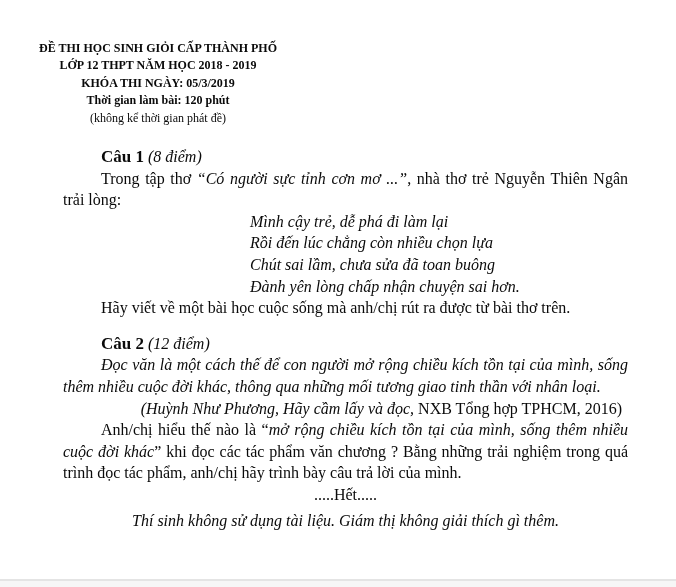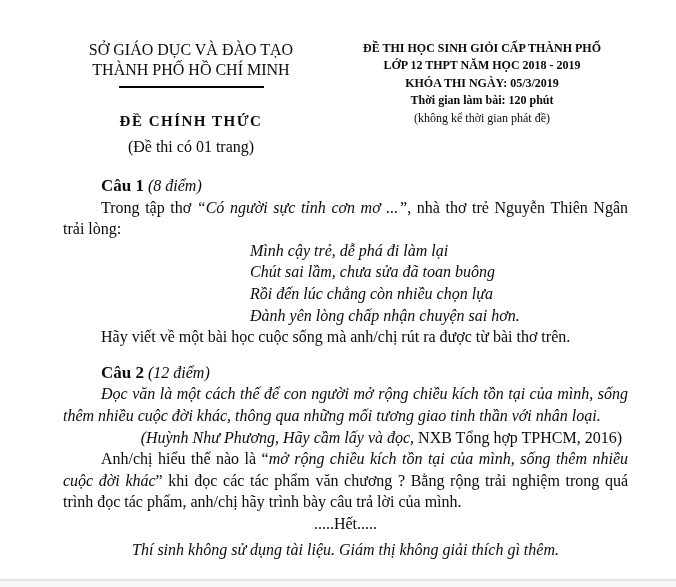--- a/index.html
+++ b/index.html
@@ -109,58 +109,51 @@
     background: #f6f6f6;
     border-top: 2px solid #e4e4e4;
   }
 </style>
 </head>
 <body>
 
 <div class="page">
 
   <div class="doc-header">
-    <div class="header-left">
-      <div class="org-line">SỞ GIÁO DỤC VÀ ĐÀO TẠO</div>
-      <div class="org-line">THÀNH PHỐ HỒ CHÍ MINH</div>
-      <div class="header-rule"></div>
-      <div class="exam-type">ĐỀ CHÍNH THỨC</div>
-      <div class="page-note">(Đề thi có 01 trang)</div>
-    </div>
     <div class="header-right">
       <div class="hr-line">ĐỀ THI HỌC SINH GIỎI CẤP THÀNH PHỐ</div>
       <div class="hr-line">LỚP 12 THPT NĂM HỌC 2018 - 2019</div>
       <div class="hr-line">KHÓA THI NGÀY: 05/3/2019</div>
       <div class="hr-line">Thời gian làm bài: 120 phút</div>
       <div class="hr-line regular">(không kể thời gian phát đề)</div>
     </div>
   </div>
 
   <div class="content">
 
     <p class="q-heading q1-heading"><span class="q-label">Câu 1</span><span> </span><span class="q-points">(8 điểm)</span></p>
 
     <p class="para after-heading"><span>Trong tập thơ </span><span class="italic">“Có người sực tỉnh cơn mơ ...”</span><span>, nhà thơ trẻ Nguyễn Thiên Ngân trải lòng:</span></p>
 
     <div class="poem">
       <div class="poem-line">Mình cậy trẻ, dễ phá đi làm lại</div>
+      <div class="poem-line">Rồi đến lúc chẳng còn nhiều chọn lựa</div>
       <div class="poem-line">Chút sai lầm, chưa sửa đã toan buông</div>
-      <div class="poem-line">Rồi đến lúc chẳng còn nhiều chọn lựa</div>
       <div class="poem-line">Đành yên lòng chấp nhận chuyện sai hơn.</div>
     </div>
 
     <p class="para">Hãy viết về một bài học cuộc sống mà anh/chị rút ra được từ bài thơ trên.</p>
 
     <p class="q-heading q2-heading"><span class="q-label">Câu 2</span><span> </span><span class="q-points">(12 điểm)</span></p>
 
     <p class="para after-heading italic">Đọc văn là một cách thế để con người mở rộng chiều kích tồn tại của mình, sống thêm nhiều cuộc đời khác, thông qua những mối tương giao tinh thần với nhân loại.</p>
 
     <p class="citation"><span class="italic">(Huỳnh Như Phương, Hãy cầm lấy và đọc,</span><span> NXB Tổng hợp TPHCM, 2016)</span></p>
 
-    <p class="para q2-task"><span>Anh/chị hiểu thế nào là “</span><span class="italic">mở rộng chiều kích tồn tại của mình, sống thêm nhiều cuộc đời khác</span><span>” khi đọc các tác phẩm văn chương ? Bằng rộng trải nghiệm trong quá trình đọc tác phẩm, anh/chị hãy trình bày câu trả lời của mình.</span></p>
+    <p class="para q2-task"><span>Anh/chị hiểu thế nào là “</span><span class="italic">mở rộng chiều kích tồn tại của mình, sống thêm nhiều cuộc đời khác</span><span>” khi đọc các tác phẩm văn chương ? Bằng những trải nghiệm trong quá trình đọc tác phẩm, anh/chị hãy trình bày câu trả lời của mình.</span></p>
 
     <p class="end-mark">.....Hết.....</p>
 
     <p class="closing-note">Thí sinh không sử dụng tài liệu. Giám thị không giải thích gì thêm.</p>
 
   </div>
 
   <div class="bottom-strip"></div>
 
 </div>

